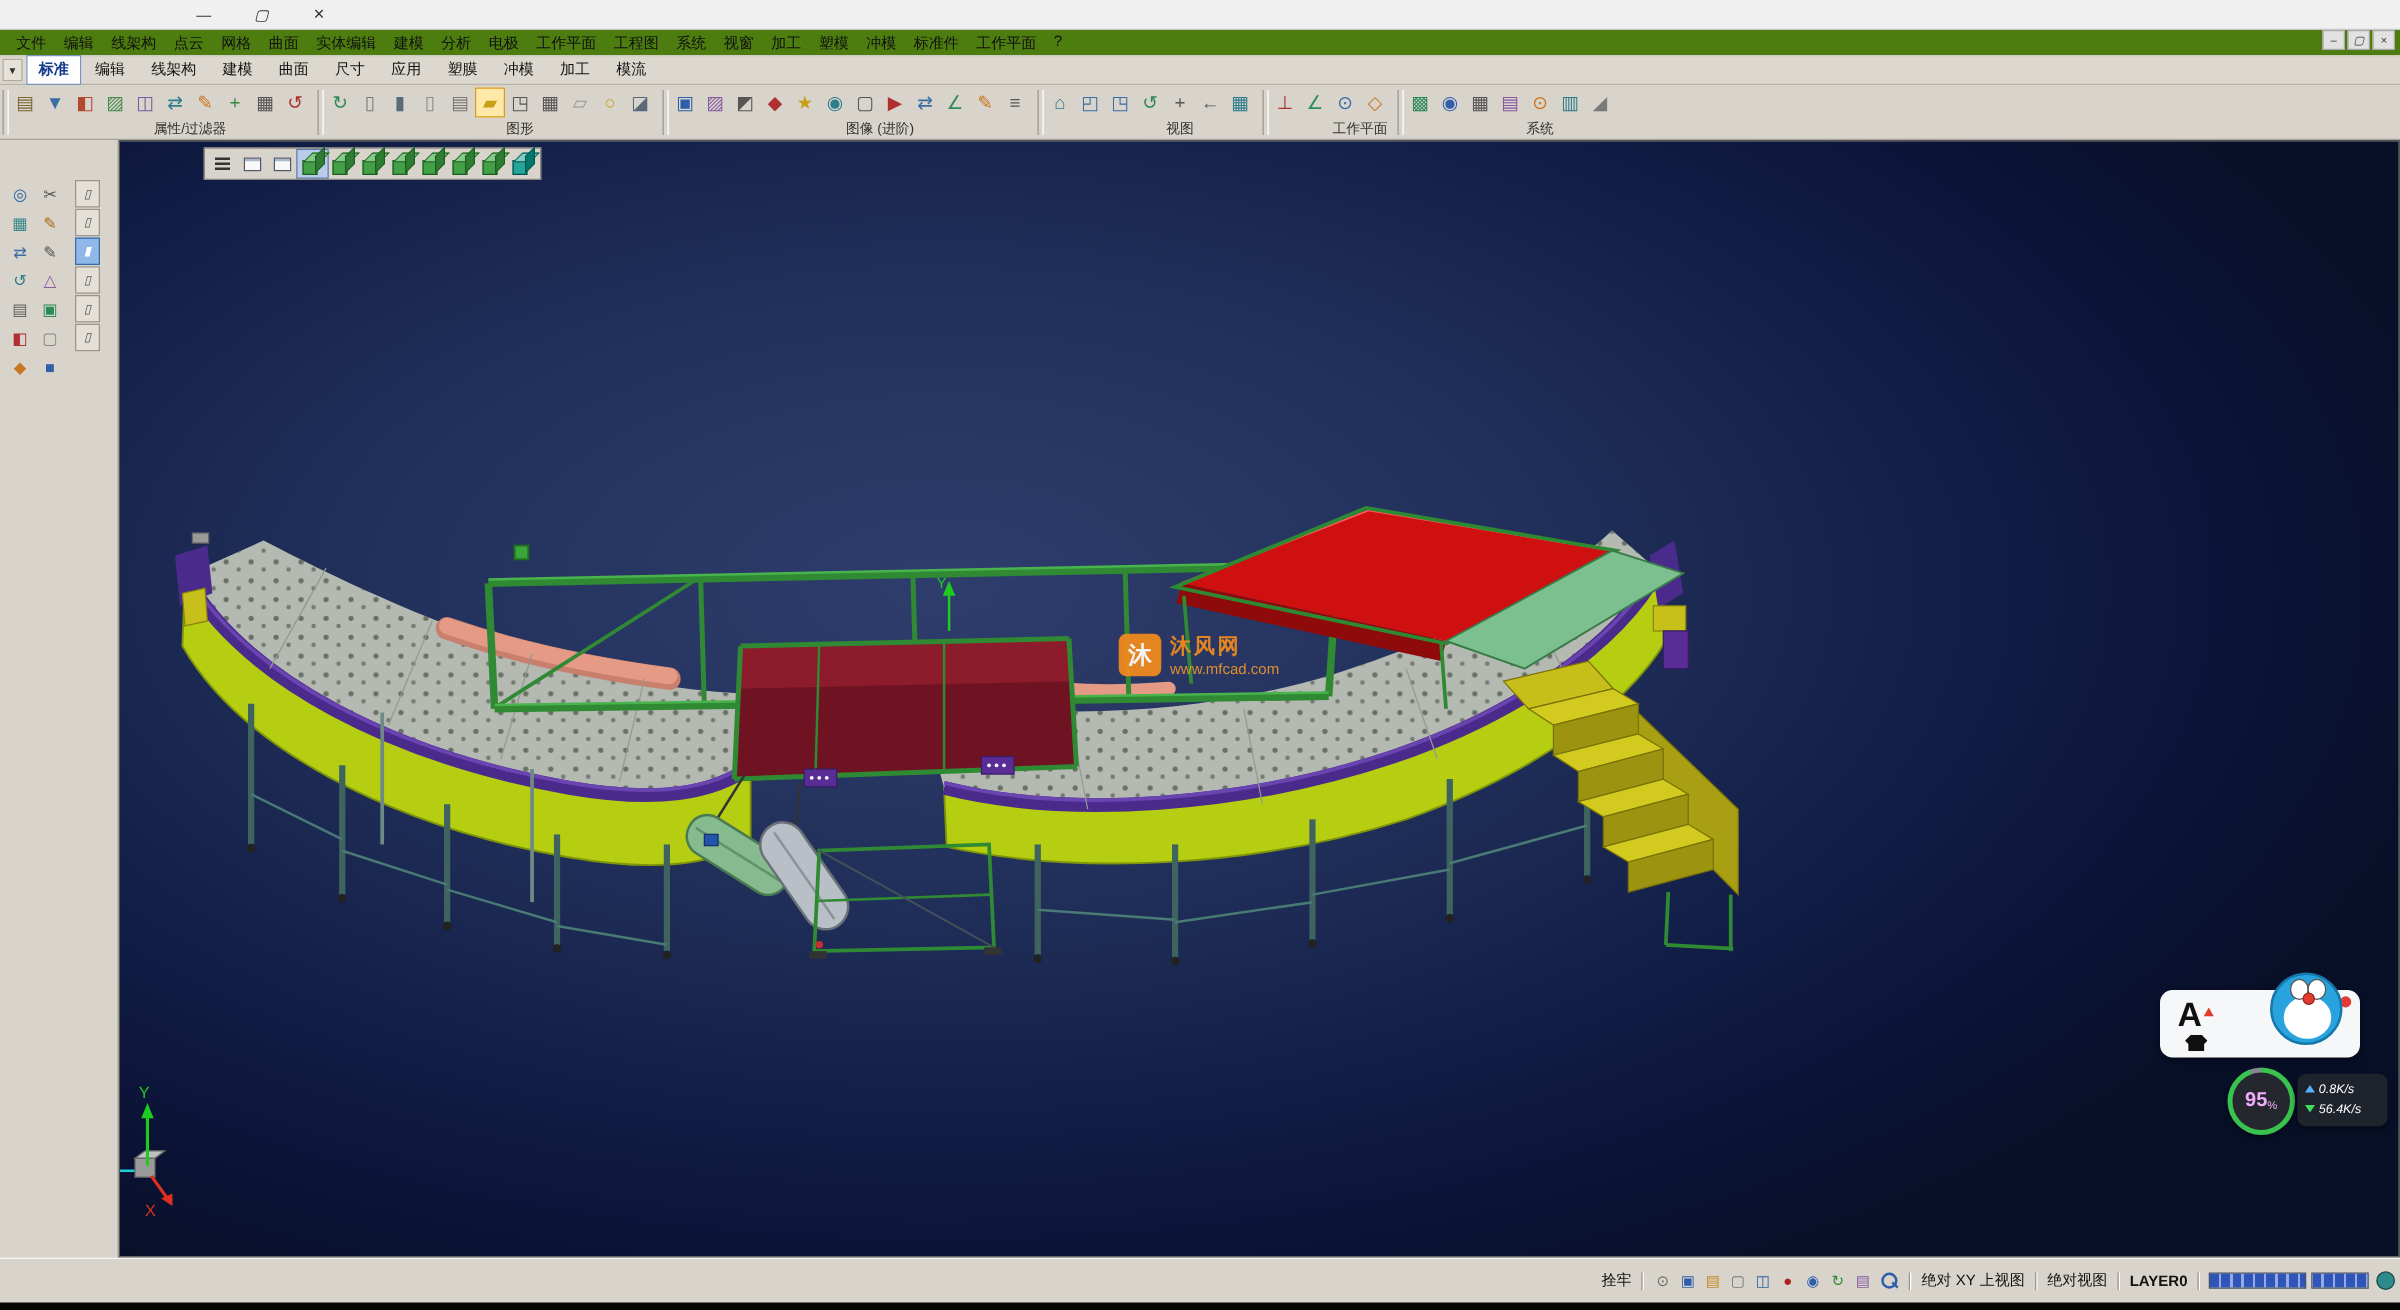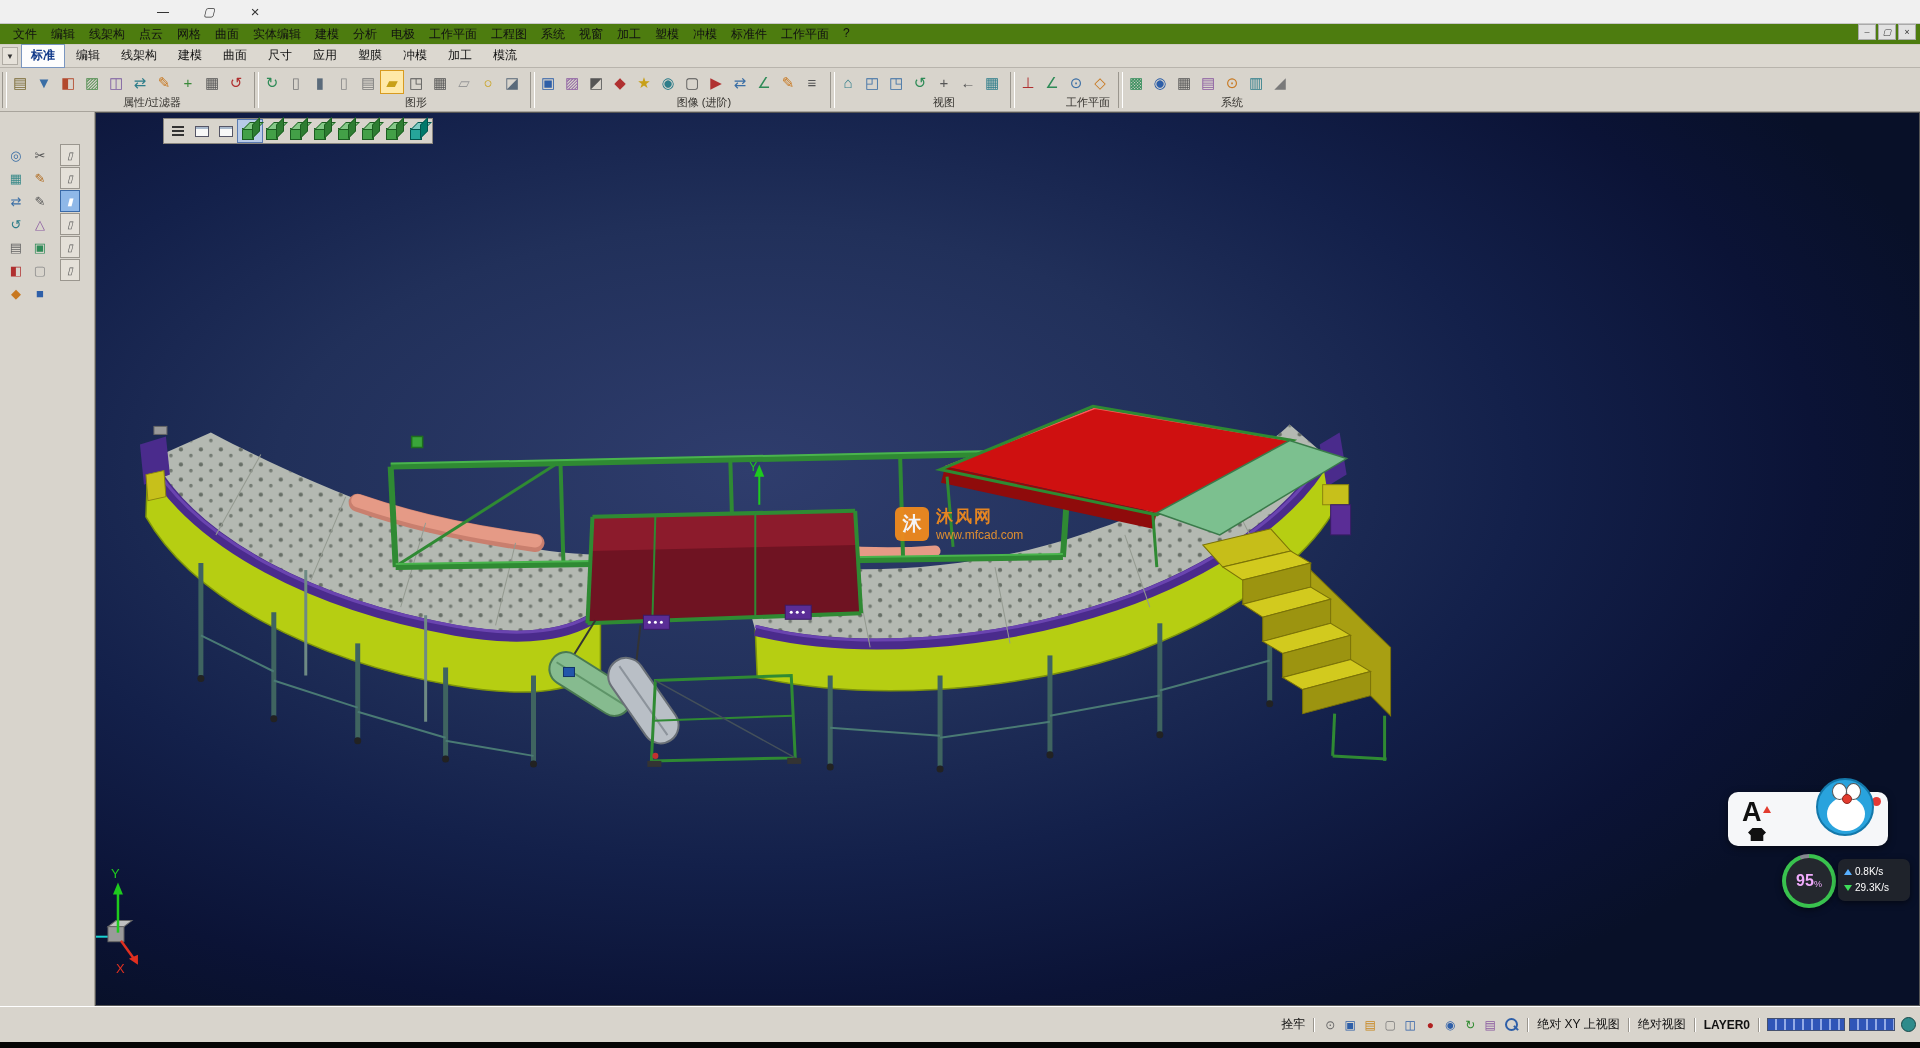--- a/index.html
+++ b/index.html
@@ -84,21 +84,21 @@
   .dora { position:absolute; right:14px; top:-14px; width:58px; height:58px; border-radius:50%; background:#29a3dd; border:2px solid #1478aa; }
   .dora::before { content:""; position:absolute; left:9px; top:17px; width:38px; height:34px; background:#fff; border-radius:50%; }
   .dora::after { content:""; position:absolute; left:24px; top:14px; width:8px; height:8px; background:#e23b2e; border:1px solid #8f261d; border-radius:50%; }
   .dora-eyes::before { content:""; position:absolute; left:14px; top:3px; width:13px; height:15px; background:#fff; border:1px solid #555; border-radius:50%; }
   .dora-eyes::after { content:""; position:absolute; left:28px; top:3px; width:13px; height:15px; background:#fff; border:1px solid #555; border-radius:50%; }
   .guard-gauge { position:absolute; left:1782px; top:742px; width:54px; height:54px; border-radius:50%;
     background:conic-gradient(#39c24e 0 340deg, #84898f 340deg 360deg); box-shadow:0 2px 6px rgba(0,0,0,.5); }
   .gg-in { position:absolute; inset:4px; border-radius:50%; background:#24282e; display:flex; align-items:center; justify-content:center; color:#f0abfc; }
   .gg-pct { font-size:16px; font-weight:bold; }
   .gg-unit { font-size:9px; margin-top:5px; }
-  .guard-speed { position:absolute; left:1838px; top:747px; width:72px; background:rgba(33,37,44,.93); border-radius:7px; padding:5px 6px; color:#fff; font-size:10px; line-height:16px; box-shadow:0 2px 6px rgba(0,0,0,.5); }
+  .guard-speed { position:absolute; left:1838px; top:747px; width:72px; background:rgba(33,37,44,.93); border-radius:7px; padding:5px 6px; color:#fff; font-size:10px; line-height:16px; box-shadow:0 2px 6px rgba(0,0,0,.5);font-style:italic; }
   .tri-up, .tri-down { display:inline-block; width:0; height:0; border-left:4px solid transparent; border-right:4px solid transparent; margin-right:3px; }
   .tri-up { border-bottom:6px solid #58b0ff; }
   .tri-down { border-top:6px solid #3ddc5a; }
 
   
   .status1 { height:36px; background:#d8d4cc; border-top:1px solid #fff; display:flex; align-items:center; justify-content:flex-end; padding-right:4px; }
   .s1-sep { width:2px; height:14px; border-left:1px solid #9a968e; border-right:1px solid #fff; margin:0 5px; }
   .s1-label { white-space:nowrap; padding:0 3px; }
   .s1-label.bold { font-weight:bold; }
   .st-icon { width:18px; height:17px; display:flex; align-items:center; justify-content:center; margin:0 1px; }
@@ -694,21 +694,21 @@
         <div class="dora" data-name="doraemon-mascot-icon"><span class="dora-eyes" data-name="mascot-eyes"></span></div>
       </div>
       <div class="guard-gauge" data-name="health-gauge">
         <div class="gg-in">
           <span class="gg-pct" data-name="health-percent">95</span>
           <span class="gg-unit" data-name="health-percent-sign">%</span>
         </div>
       </div>
       <div class="guard-speed" data-name="network-speed-panel">
         <div><span class="tri-up" data-name="upload-arrow-icon"></span><span data-name="upload-speed">0.8K/s</span></div>
-        <div><span class="tri-down" data-name="download-arrow-icon"></span><span data-name="download-speed">29.3K/s</span></div>
+        <div><span class="tri-down" data-name="download-arrow-icon"></span><span data-name="download-speed">56.4K/s</span></div>
       </div>
     </div>
   </div>
 
   <div class="status1" data-name="status-bar">
     <span class="s1-label" data-name="snap-label">拴牢</span>
     <span class="s1-sep"></span>
     <span style="display:flex" data-name="status-icons">
 
     <span class="st-icon" data-name="pin-icon">

